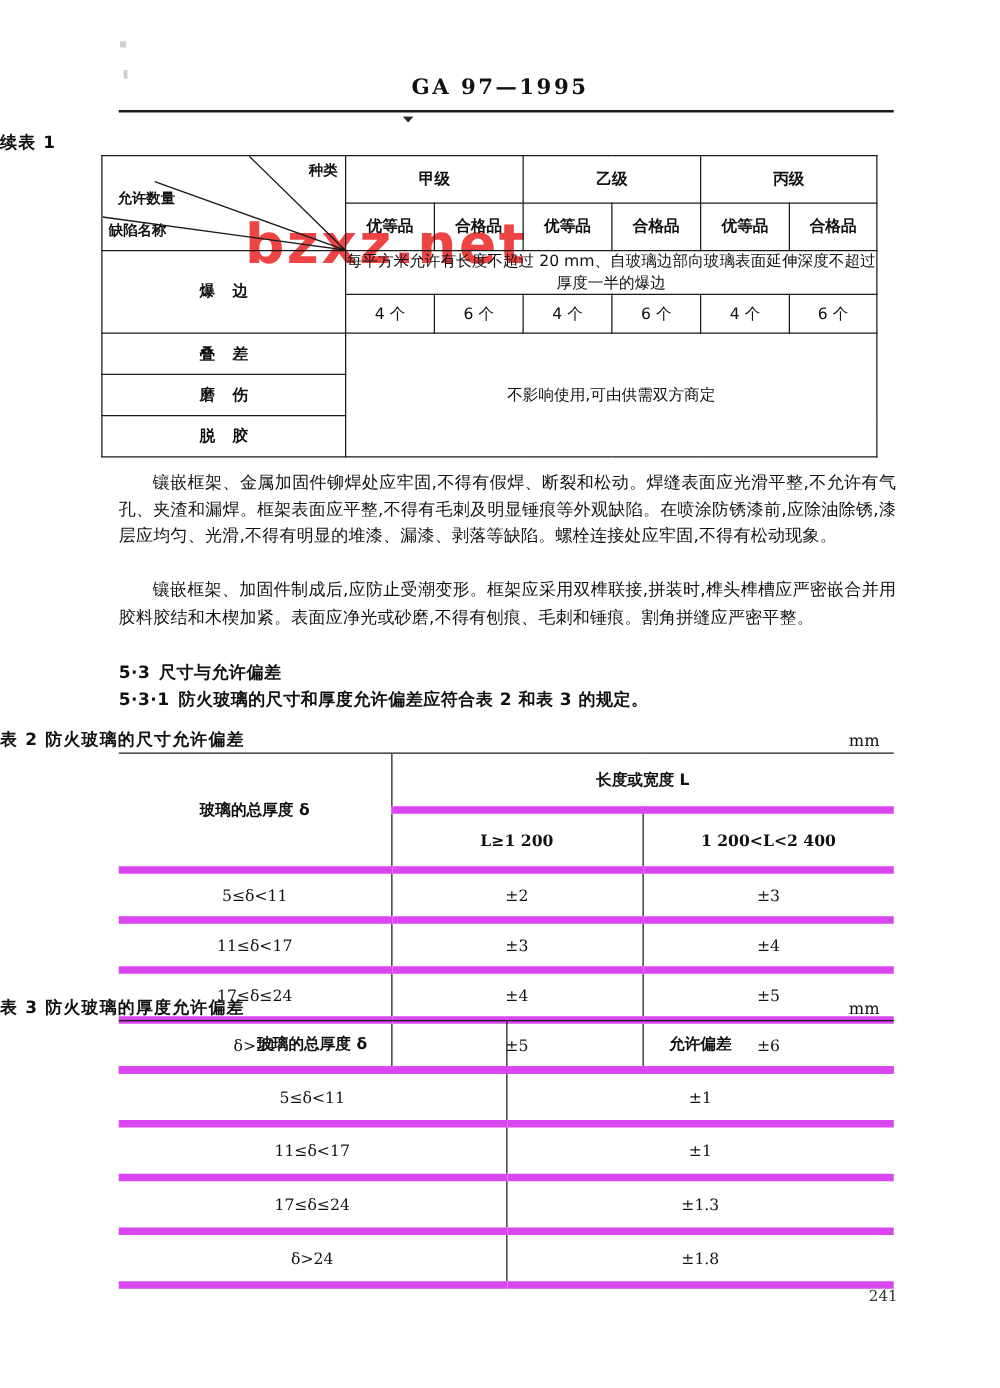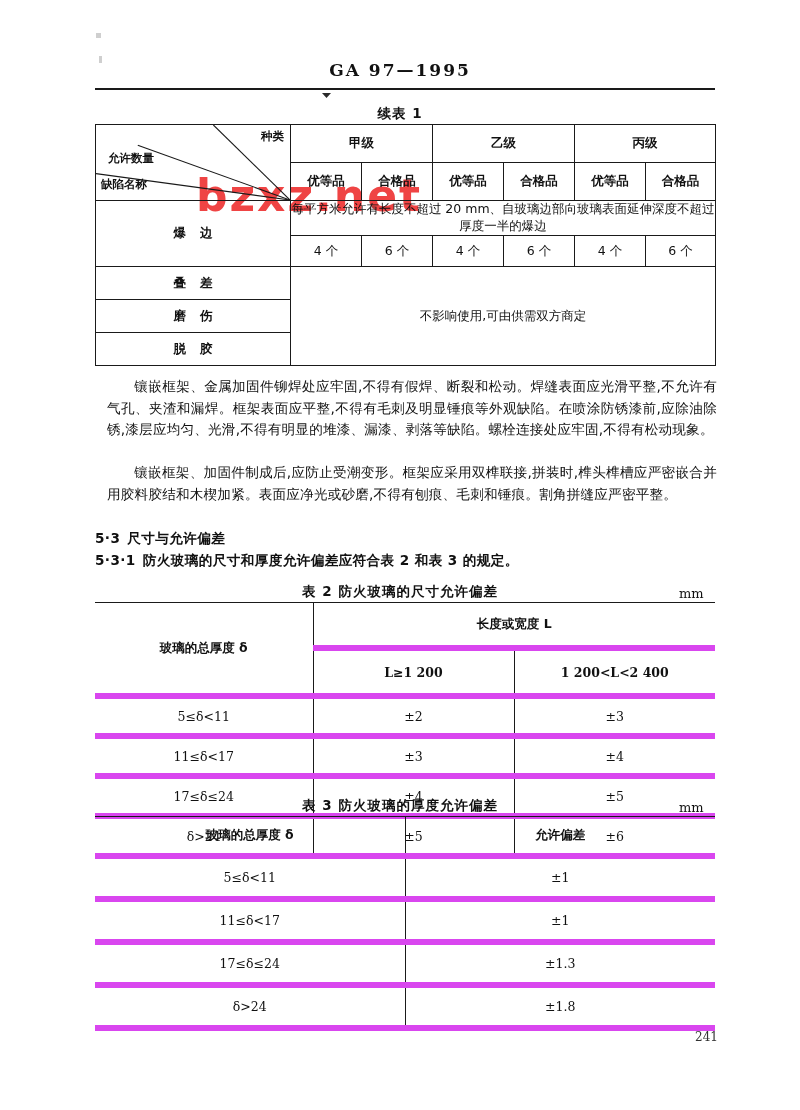--- a/index.html
+++ b/index.html
@@ -69,21 +69,20 @@
     clip-path: polygon(0 0, 100% 0, 50% 100%);
   }
 
   
   .speck {
     position: absolute;
     background: #cfcfcf;
   }
 
   .tbl-caption {
-    text-align: center;
     font-size: 13.5px;
     font-weight: bold;
     letter-spacing: 1px;
   }
 
   
   #t1-caption {
     position: absolute;
     left: 0; right: 0;
     top: 105px;
@@ -96,21 +95,21 @@
     font-size: 12.5px;
   }
   table.grid td {
     border: 1px solid #1a1a1a;
     text-align: center;
     vertical-align: middle;
     padding: 0;
   }
 
   #table1 {
-    left: 95px;
+    left: 81px;
     top: 124px;
     width: 620px;
   }
   #table1 td { height: 26px; }
 
   
   .corner {
     position: relative;
     height: 74px !important;
     padding: 0 !important;
@@ -152,21 +151,20 @@
     text-align: justify;
   }
   .sec-head {
     font-weight: bold;
     letter-spacing: 0.4px;
   }
   .sec-head .num { margin-right: 7px; }
   .para {
     text-indent: 2em;
     letter-spacing: 0.2px;
-    margin-left: 12px;
   }
 
   
   .tbl-unit {
     position: absolute;
     font-size: 13px;
     font-family: "DejaVu Serif", "Liberation Serif", serif;
   }
   #t2-caption { position: absolute; left: 0; right: 0; top: 583px; }
   #t2-unit    { left: 679px; top: 586px; }

